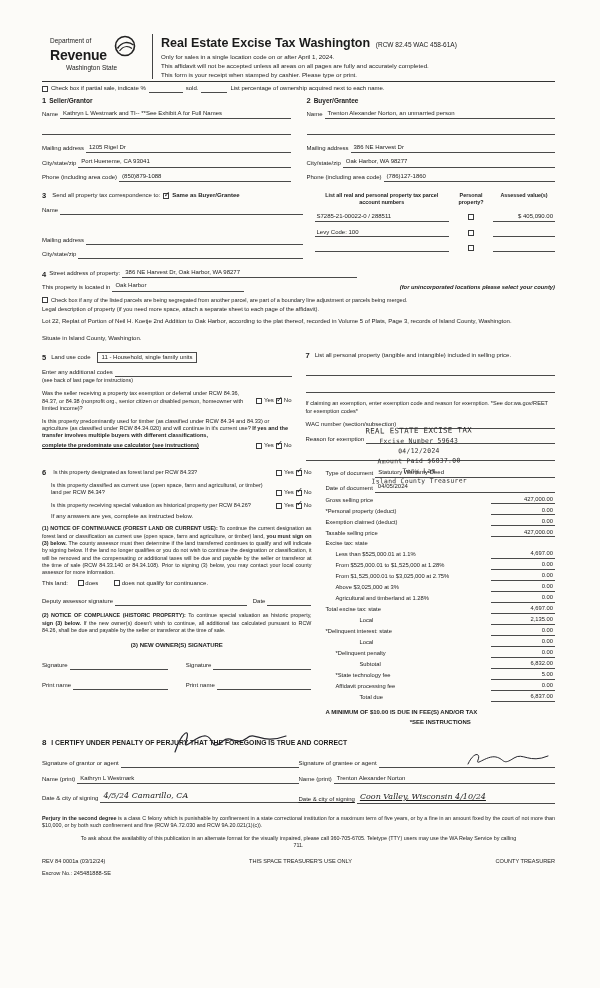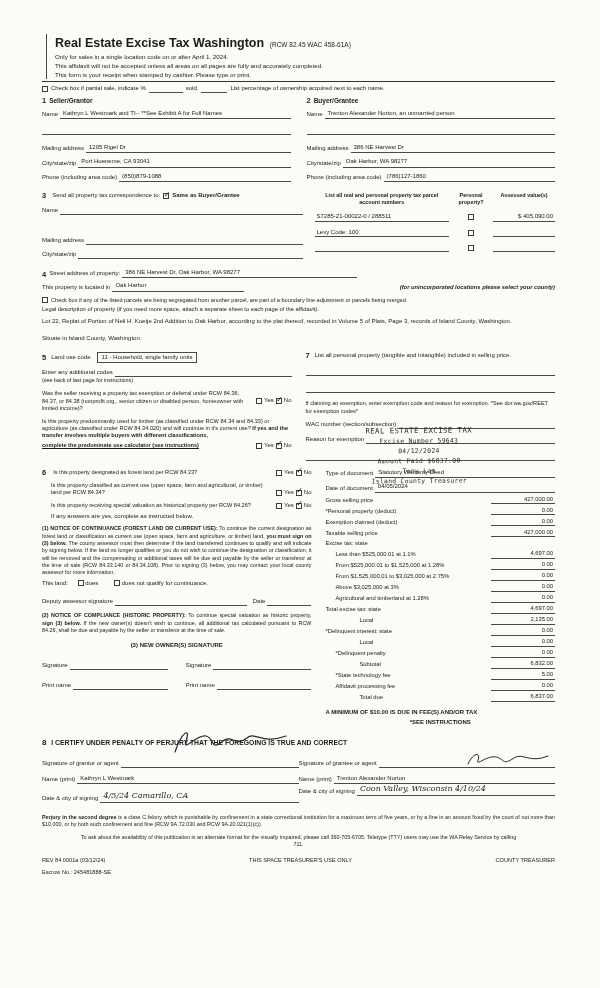--- a/index.html
+++ b/index.html
@@ -79,20 +79,30 @@
   .falt{font-size:5.4px;text-align:center;margin-top:5px;padding:0 34px;}
   .fbar{display:flex;justify-content:space-between;margin-top:9px;font-size:5.6px;}
   .fesc{font-size:5.6px;margin-top:5px;}
 </style>
 </head>
 <body>
 
 <div class="page">
 
   <div class="hdr">
+    <div class="logoblk">
+      <div class="dept">Department of</div>
+      <div class="revword">Revenue</div>
+      <div class="stateword">Washington State</div>
+      <svg class="logoglyph" viewBox="0 0 22 22">
+        <circle cx="11" cy="11" r="9.5" fill="none" stroke="#222" stroke-width="1.6"></circle>
+        <path d="M3.5 13.5 C8 6 15 6.5 19.5 10" stroke="#222" stroke-width="1.5" fill="none"></path>
+        <path d="M5.5 16 C9.5 10.5 14.5 11 18 13.5" stroke="#222" stroke-width="1.2" fill="none"></path>
+      </svg>
+    </div>
     <div class="hdrdiv"></div>
     <div class="titleblk">
       <div>
         <span class="maintitle">Real Estate Excise Tax Washington</span>
         <span class="rcw">(RCW 82.45 WAC 458-61A)</span>
       </div>
       <div class="hnote">Only for sales in a single location code on or after April 1, 2024.</div>
       <div class="hnote">This affidavit will not be accepted unless all areas on all pages are fully and accurately completed.</div>
       <div class="hnote">This form is your receipt when stamped by cashier. Please type or print.</div>
     </div>
@@ -509,21 +519,21 @@
           <span class="lbl">Signature of grantee or agent</span>
           <span class="fl"></span>
           <svg class="sigsvg" style="right:4px;bottom:-1px;" width="86" height="20" viewBox="0 0 86 20">
             <path d="M3 15 C9 2 16 4 13 11 C10 18 22 6 31 8 C40 10 37 17 49 9 C58 3 64 15 83 7" fill="none" stroke="#26262e" stroke-width="1" stroke-linecap="round"></path>
           </svg>
         </div>
         <div class="frow" style="margin-top:7px;">
             <span class="lbl">Name (print)</span>
             <span class="fl">Trenton Alexander Norton</span>
           </div>
-        <div class="frow" style="margin-top:0;">
+        <div class="frow" style="margin-top:8px;text-decoration:underline;">
             <span class="lbl">Date &amp; city of signing</span>
             <span class="fl hand">Coon Valley, Wisconsin 4/10/24</span>
           </div>
       </div>
     </div>
   </div>
 
   <div class="foot">
     <div class="fper">
       <span class="b">Perjury in the second degree</span><span> is a class C felony which is punishable by confinement in a state correctional institution for a maximum term of five years, or by a fine in an amount fixed by the court of not more than $10,000, or by both such confinement and fine (RCW 9A.72.030 and RCW 9A.20.021(1)(c)).</span>

